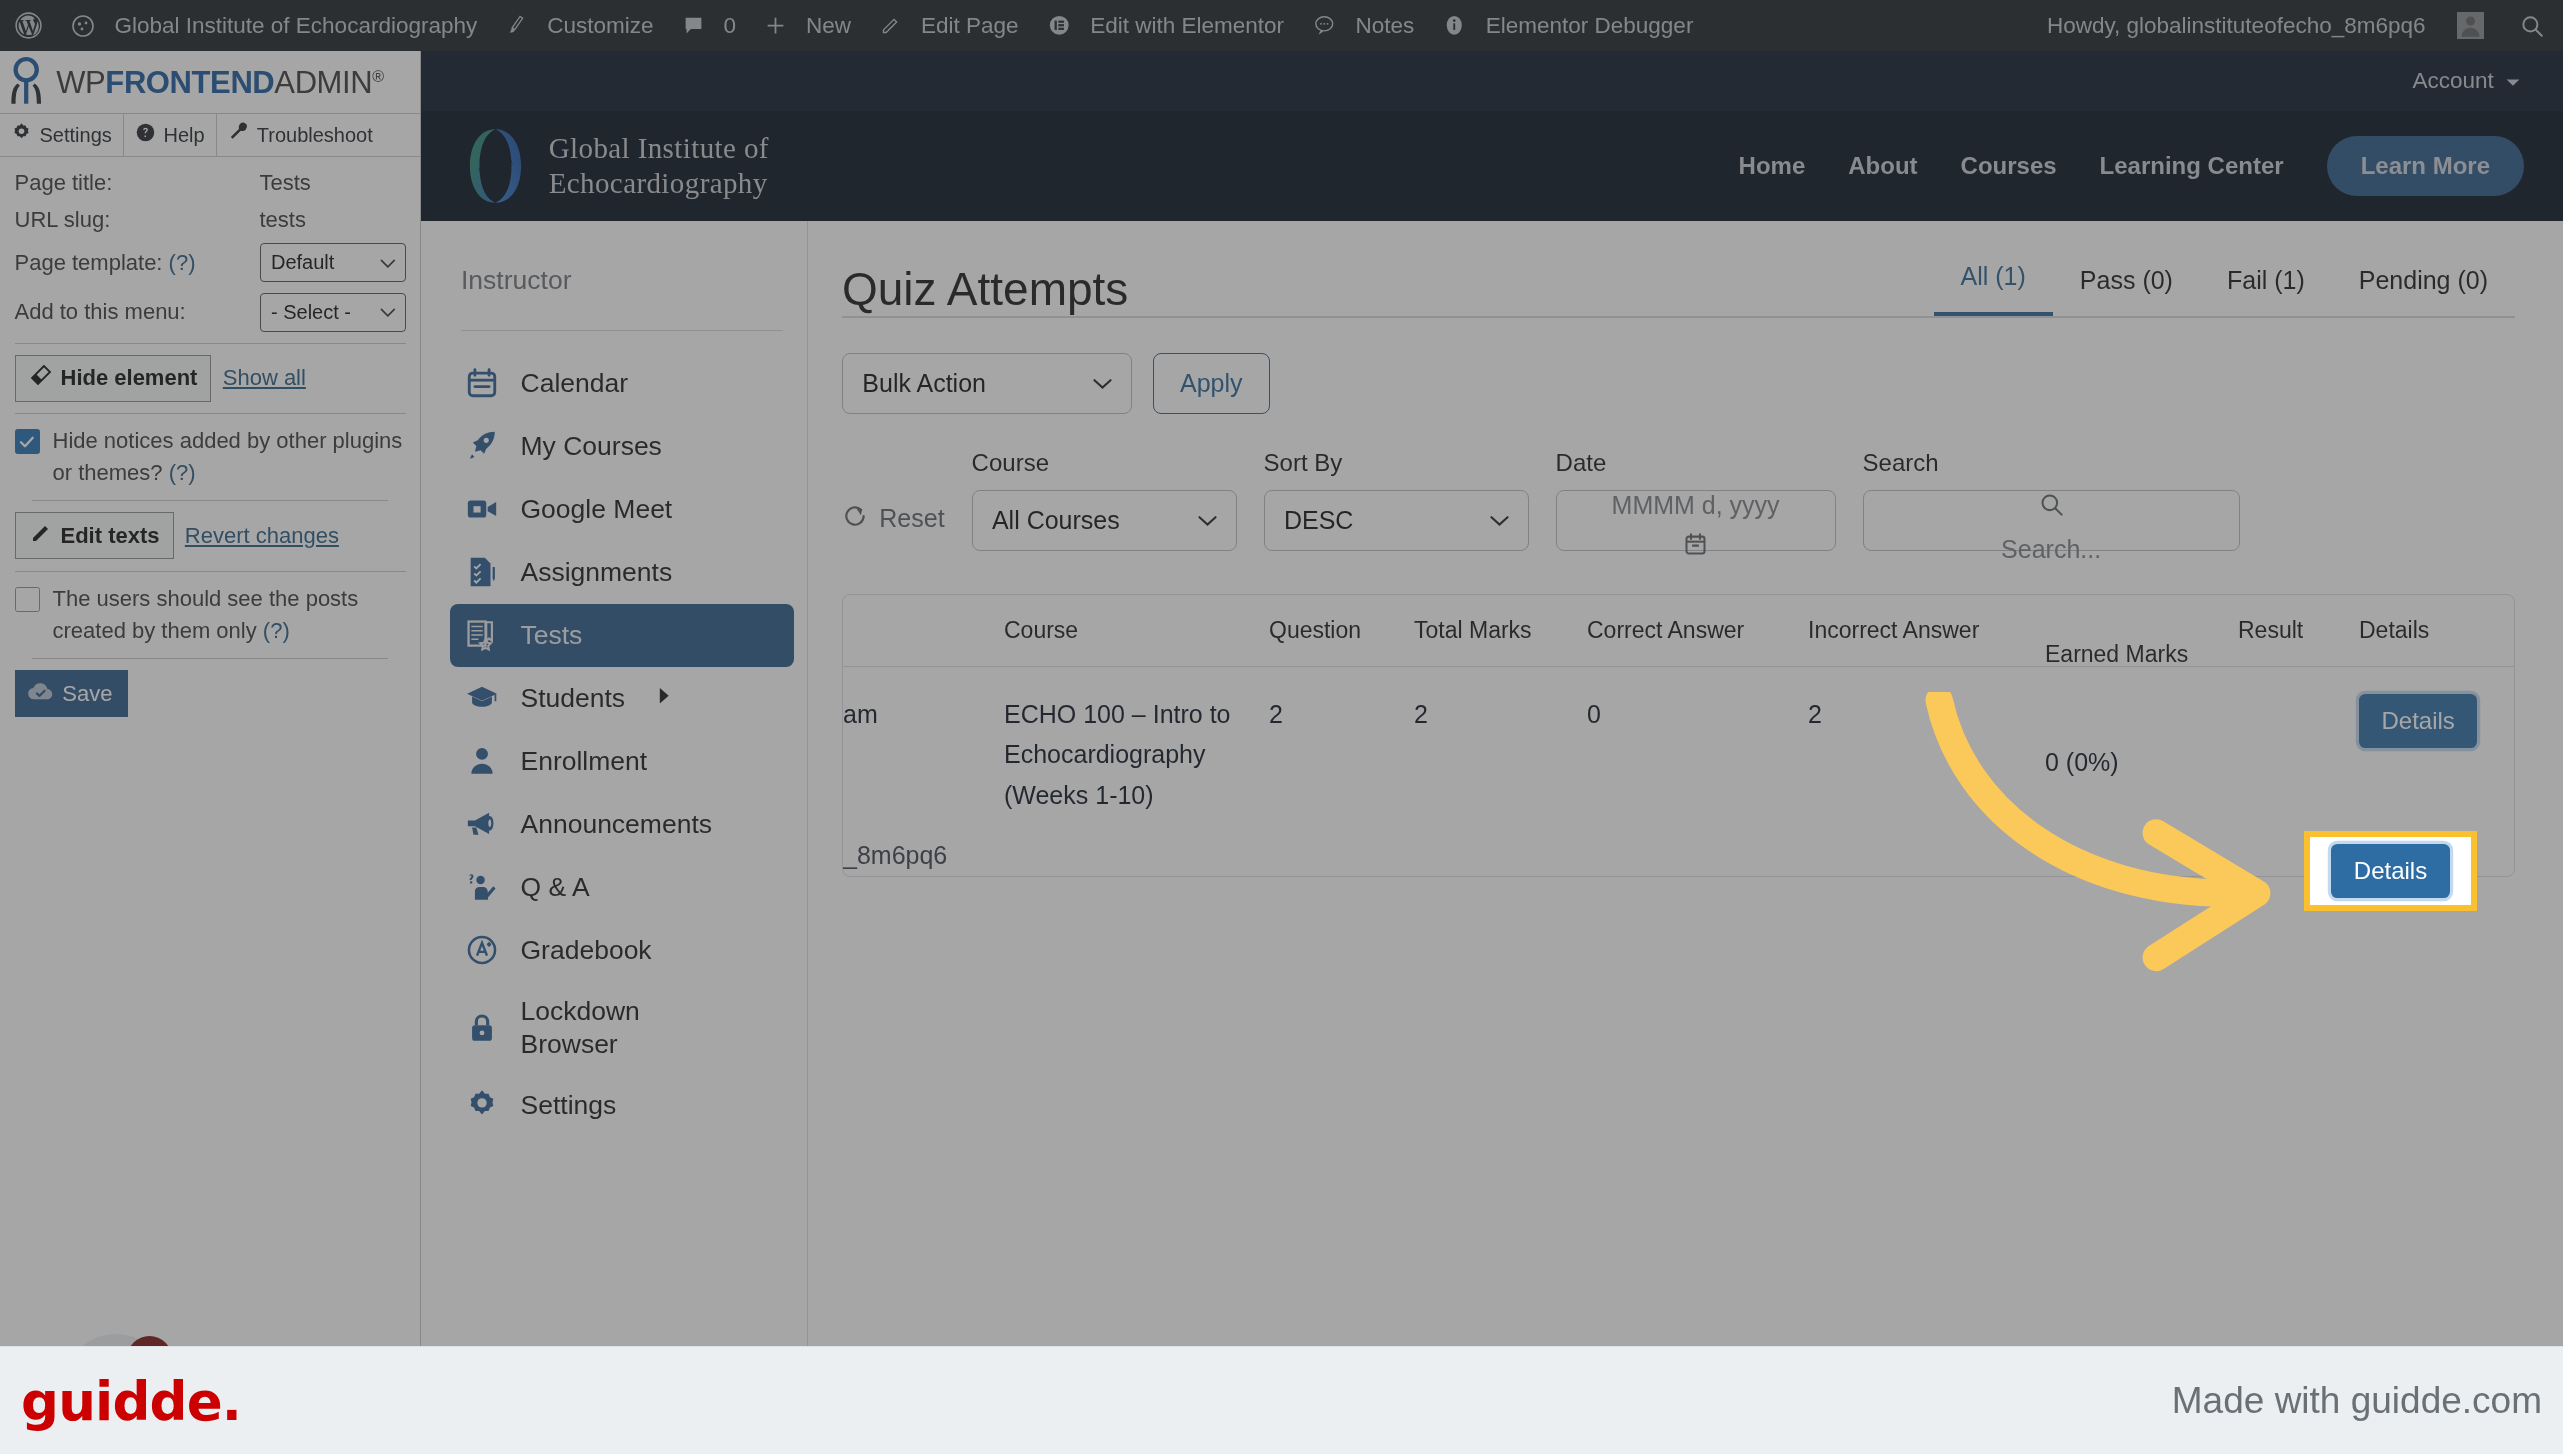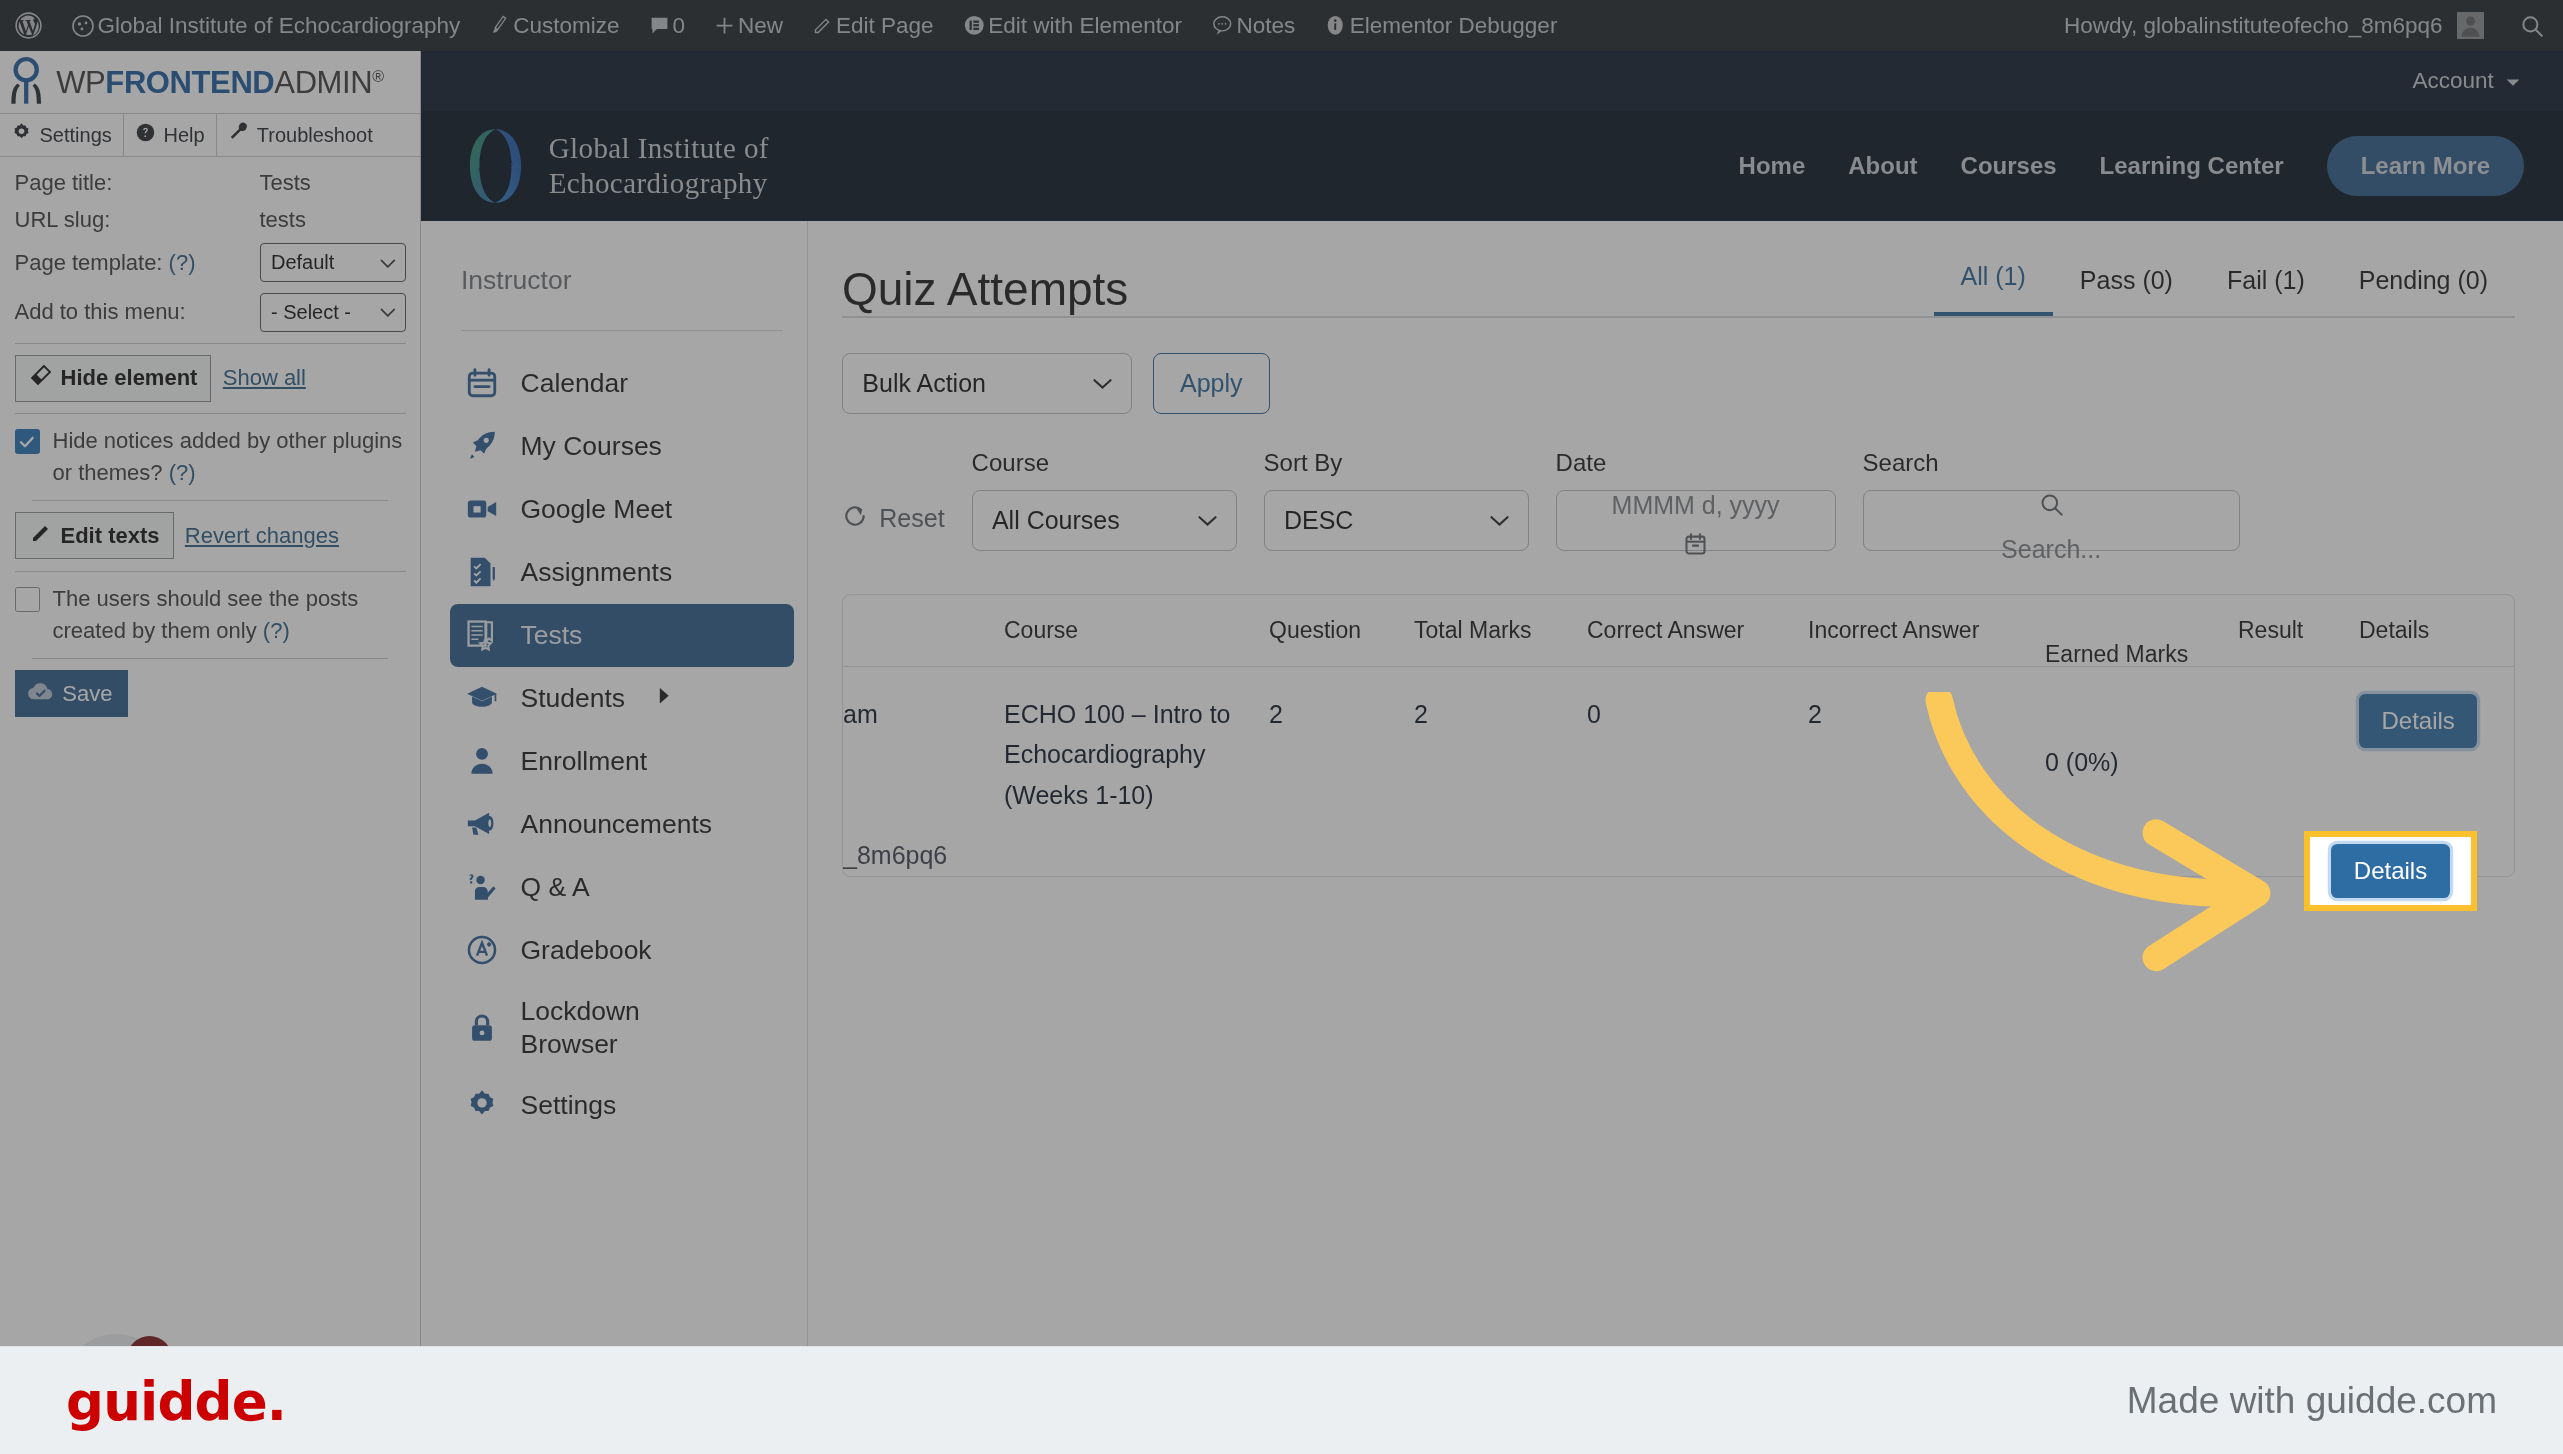--- a/index.html
+++ b/index.html
@@ -11,21 +11,21 @@
   }
   #root { position: relative; width: 2563px; height: 1455px; }
 
   
   .wp-adminbar {
     position: absolute; top: 0; left: 0; width: 2563px; height: 51px;
     background: #1d2327; display: flex; align-items: center;
     color: #c3c4c7; font-size: 22.5px; z-index: 40;
   }
   .ab-item {
-    display: flex; align-items: center; gap: 3px;
+    display: flex; align-items: center; gap: 20px;
     padding: 0 14.5px; height: 51px; color: #c3c4c7; white-space: nowrap;
   }
   .ab-item svg { display: block; }
   .ab-right { margin-left: auto; display: flex; align-items: center; }
   .ab-avatar {
     width: 27px; height: 27px; background: #8a8d90; margin-left: 11.3px;
     display:inline-block;
   }
   .ab-search { padding: 0 17.7px 0 21px; }
 
@@ -211,21 +211,21 @@
     position: absolute; left: 2304px; top: 831px; width: 173px; height: 80px;
     background: #ffffff; border: 6.4px solid #fbc02d; z-index: 70;
     display: flex; align-items: center; justify-content: center;
   }
   .arrow-svg { position: absolute; left: 1915px; top: 692px; z-index: 69; }
 
   
   .guidde {
     position: absolute; left: 0; bottom: 0; width: 2563px; height: 109px;
     background: #eceff1; display: flex; align-items: center;
-    padding: 0 66px; z-index: 80; border-top: 0.8px solid #dfe3e6;
+    padding: 0 21px; z-index: 80; border-top: 0.8px solid #dfe3e6;
   }
   .guidde-logo {
     font-size: 53px; color: #cc0000; font-weight: 700; letter-spacing: -0.8px;
     font-family: "DejaVu Sans", sans-serif;
   }
   .guidde-made { margin-left: auto; font-size: 37px; color: #6b7075; }
 </style>
 </head>
 <body>
 

